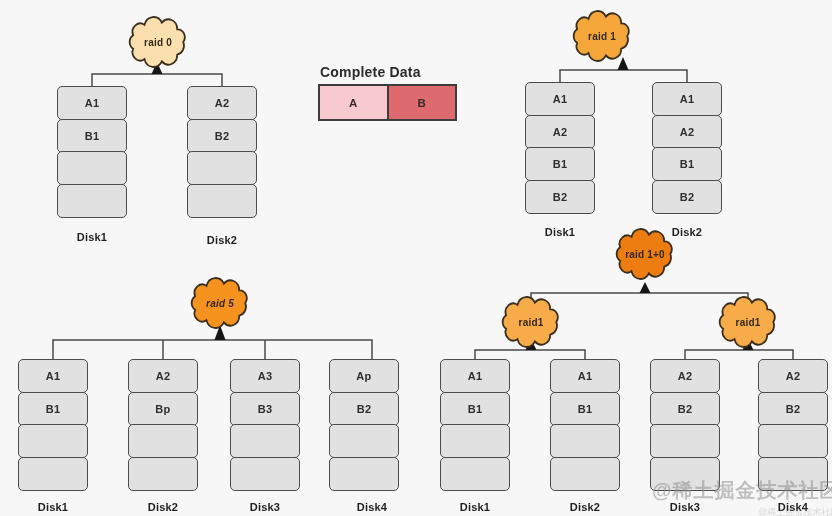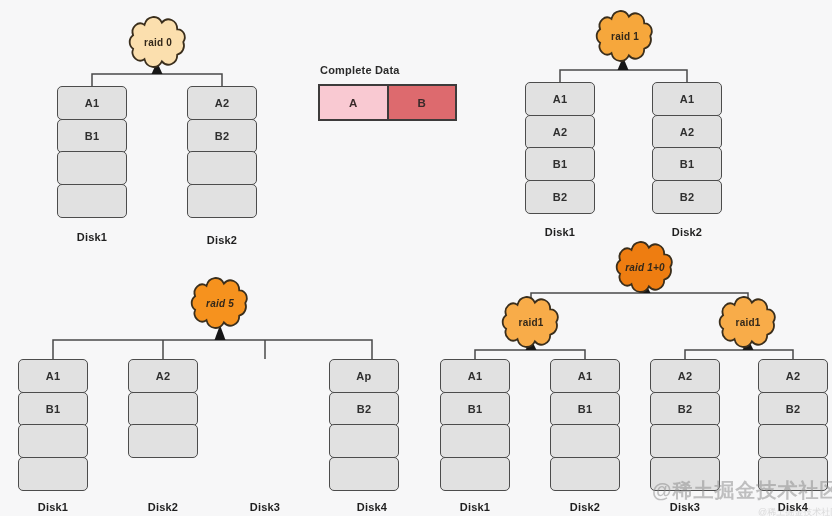--- a/index.html
+++ b/index.html
@@ -26,21 +26,21 @@
     display:flex;align-items:center;justify-content:center;
     font-size:11px;font-weight:bold;color:#2f2f2f;letter-spacing:0.3px;
   }
   .cell:first-child{margin-top:0;}
   .disk-label{
     position:absolute;width:70px;text-align:center;
     font-size:11px;font-weight:bold;color:#1f1f1f;letter-spacing:0.2px;
   }
   .cd-label{
     position:absolute;left:320px;top:64px;
-    font-size:11px;font-weight:bold;color:#2b2b2b;letter-spacing:0.2px;
+    font-size:14px;font-weight:bold;color:#2b2b2b;letter-spacing:0.2px;
   }
   .cd-box{
     position:absolute;left:318px;top:84px;width:139px;height:37px;
     box-sizing:border-box;border:2px solid #3d3b3b;display:flex;
   }
   .cd-half{
     flex:1;display:flex;align-items:center;justify-content:center;
     font-size:11.5px;font-weight:bold;color:#3a2a2a;
   }
   .cd-a{background:#f9c9d2;}
@@ -103,21 +103,21 @@
     <div class="cell"></div>
   </div>
   <div class="disk-label" style="left:187px;top:234px;">Disk2</div>
 
   <div class="cd-label">Complete Data</div>
   <div class="cd-box">
     <div class="cd-half cd-a">A</div>
     <div class="cd-half cd-b">B</div>
   </div>
 
-  <div class="cloud" style="left:595px;top:11px;">
+  <div class="cloud" style="left:572px;top:11px;">
     <svg viewBox="0 0 102 76" preserveAspectRatio="none">
       <path vector-effect="non-scaling-stroke" d="M94,38 A14,14 0 0 1 83.7,57.3 A15,15 0 0 1 57.6,67.5 A16,16 0 0 1 28,64 A13,13 0 0 1 8.7,48.3 A12,12 0 0 1 8.7,27.7 A13,13 0 0 1 28,12 A16,16 0 0 1 57.6,8.5 A15,15 0 0 1 83.7,18.7 A12,12 0 0 1 94,38 Z" fill="#f6a73c"></path>
     </svg>
     <span class="cloud-label">raid 1</span>
   </div>
   <div class="disk" style="left:525px;top:82px;">
     <div class="cell">A1</div>
     <div class="cell">A2</div>
     <div class="cell">B1</div>
     <div class="cell">B2</div>
@@ -139,34 +139,41 @@
   </div>
   <div class="disk" style="left:18px;top:359px;">
     <div class="cell">A1</div>
     <div class="cell">B1</div>
     <div class="cell"></div>
     <div class="cell"></div>
   </div>
   <div class="disk-label" style="left:18px;top:501px;">Disk1</div>
   <div class="disk" style="left:128px;top:359px;">
     <div class="cell">A2</div>
+    <div class="cell">Bp</div>
     <div class="cell"></div>
     <div class="cell"></div>
   </div>
   <div class="disk-label" style="left:128px;top:501px;">Disk2</div>
+  <div class="disk" style="left:230px;top:359px;">
+    <div class="cell">A3</div>
+    <div class="cell">B3</div>
+    <div class="cell"></div>
+    <div class="cell"></div>
+  </div>
   <div class="disk-label" style="left:230px;top:501px;">Disk3</div>
   <div class="disk" style="left:329px;top:359px;">
     <div class="cell">Ap</div>
     <div class="cell">B2</div>
     <div class="cell"></div>
     <div class="cell"></div>
   </div>
   <div class="disk-label" style="left:337px;top:501px;">Disk4</div>
 
-  <div class="cloud" style="left:615px;top:242px;font-style:italic;">
+  <div class="cloud" style="left:615px;top:229px;">
     <svg viewBox="0 0 102 76" preserveAspectRatio="none">
       <path vector-effect="non-scaling-stroke" d="M94,38 A14,14 0 0 1 83.7,57.3 A15,15 0 0 1 57.6,67.5 A16,16 0 0 1 28,64 A13,13 0 0 1 8.7,48.3 A12,12 0 0 1 8.7,27.7 A13,13 0 0 1 28,12 A16,16 0 0 1 57.6,8.5 A15,15 0 0 1 83.7,18.7 A12,12 0 0 1 94,38 Z" fill="#ee7d11"></path>
     </svg>
     <span class="cloud-label">raid 1+0</span>
   </div>
   <div class="cloud" style="left:501px;top:297px;">
     <svg viewBox="0 0 102 76" preserveAspectRatio="none">
       <path vector-effect="non-scaling-stroke" d="M94,38 A14,14 0 0 1 83.7,57.3 A15,15 0 0 1 57.6,67.5 A16,16 0 0 1 28,64 A13,13 0 0 1 8.7,48.3 A12,12 0 0 1 8.7,27.7 A13,13 0 0 1 28,12 A16,16 0 0 1 57.6,8.5 A15,15 0 0 1 83.7,18.7 A12,12 0 0 1 94,38 Z" fill="#f8ac49"></path>
     </svg>
     <span class="cloud-label">raid1</span>

